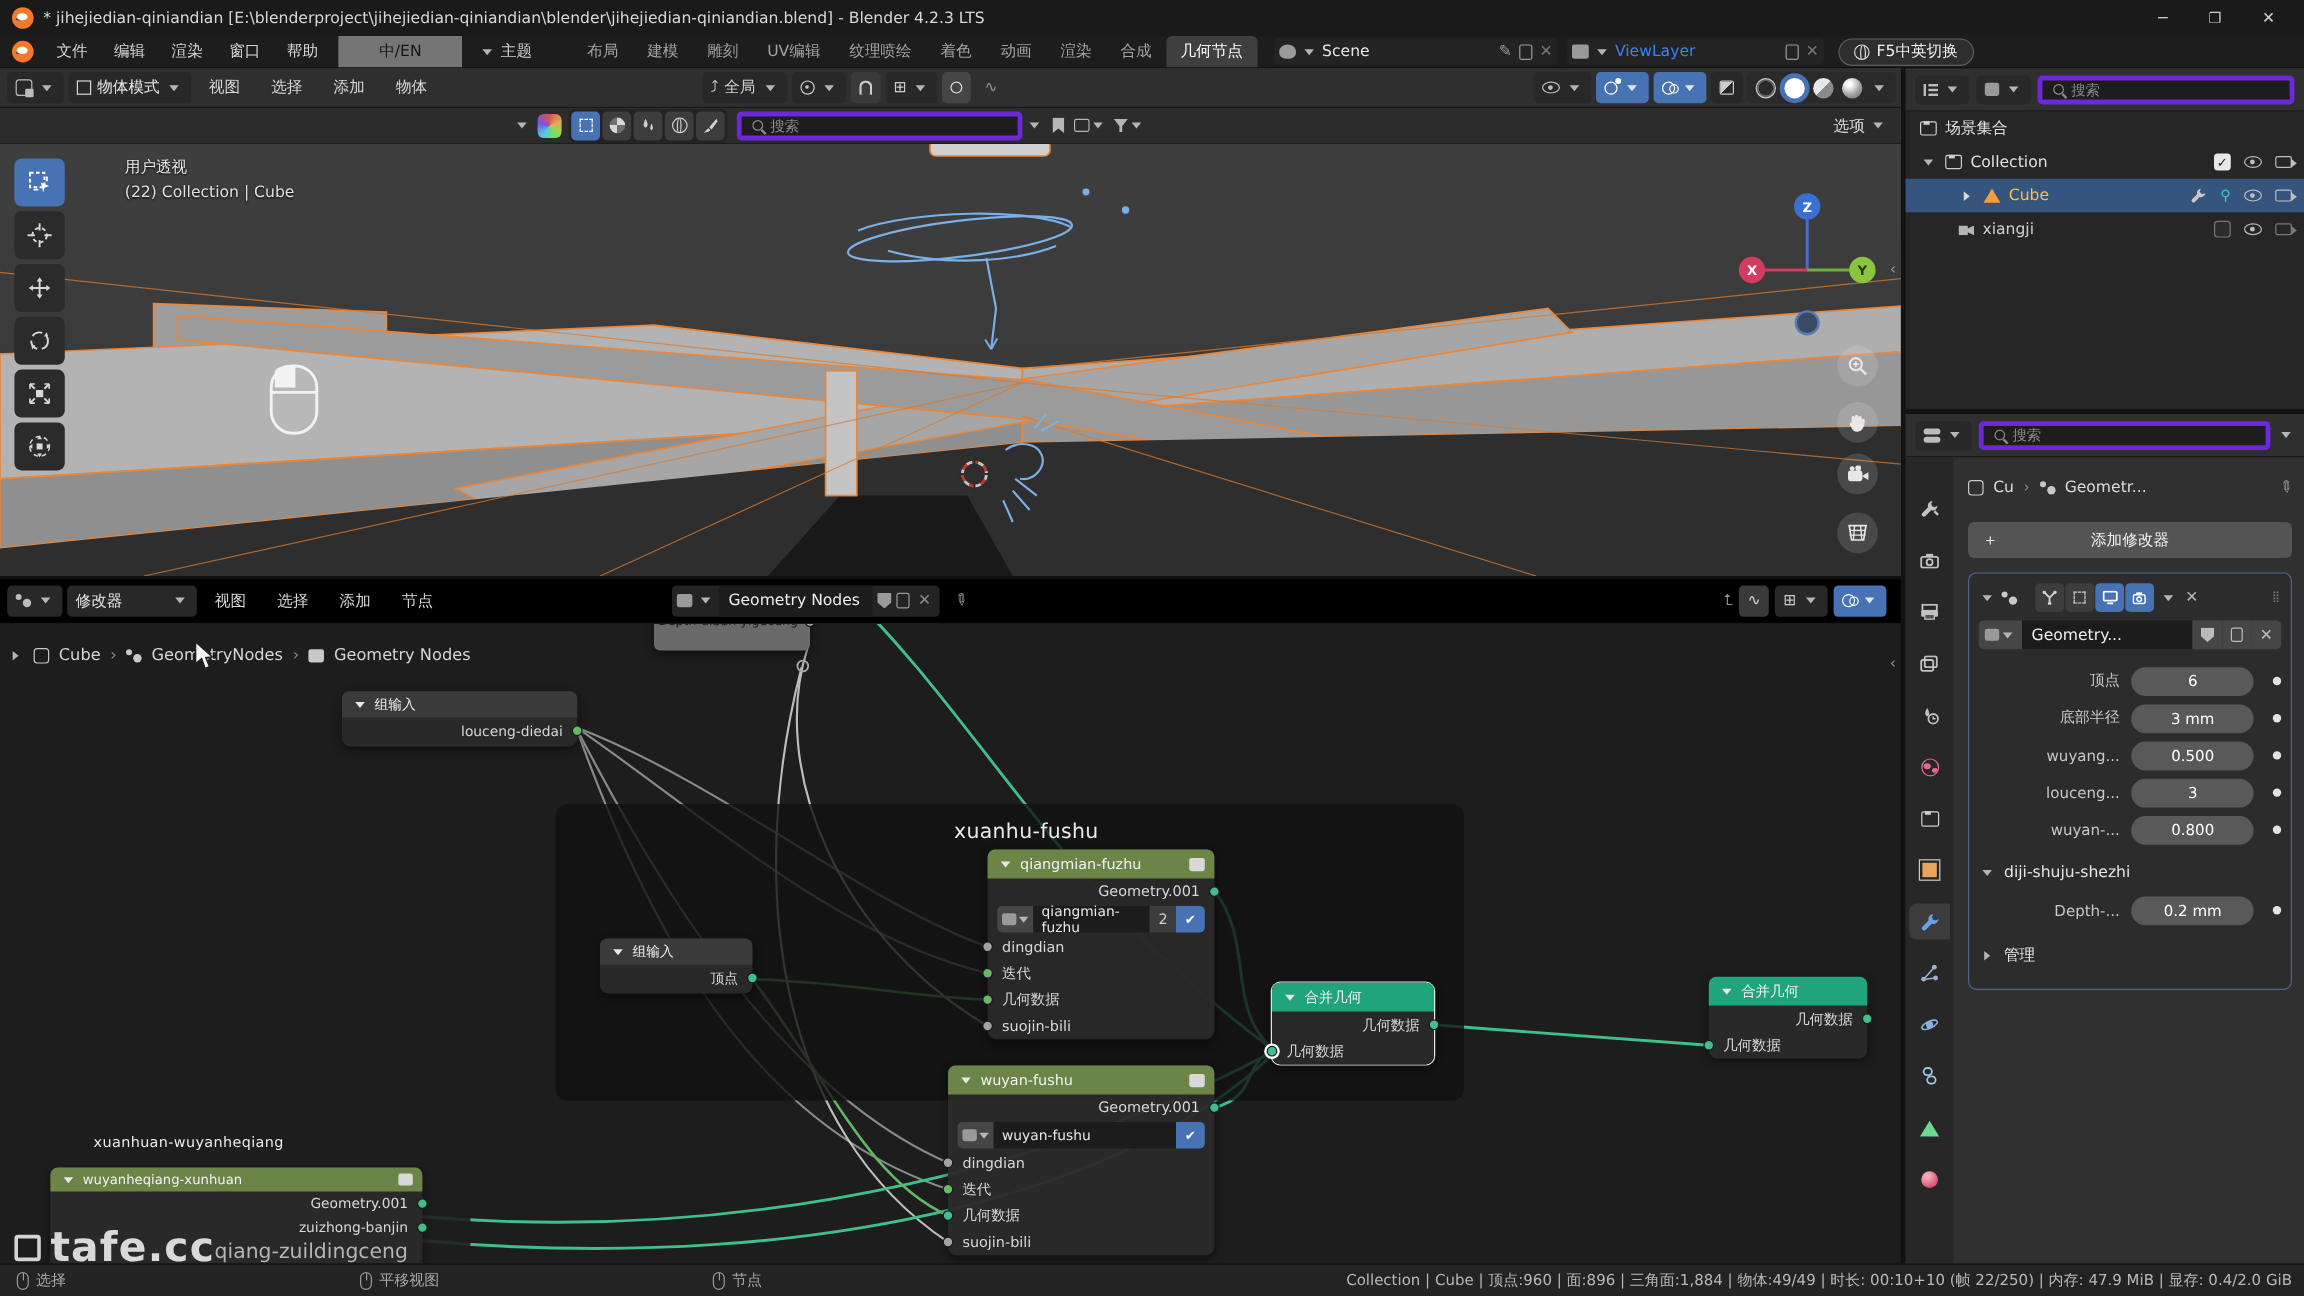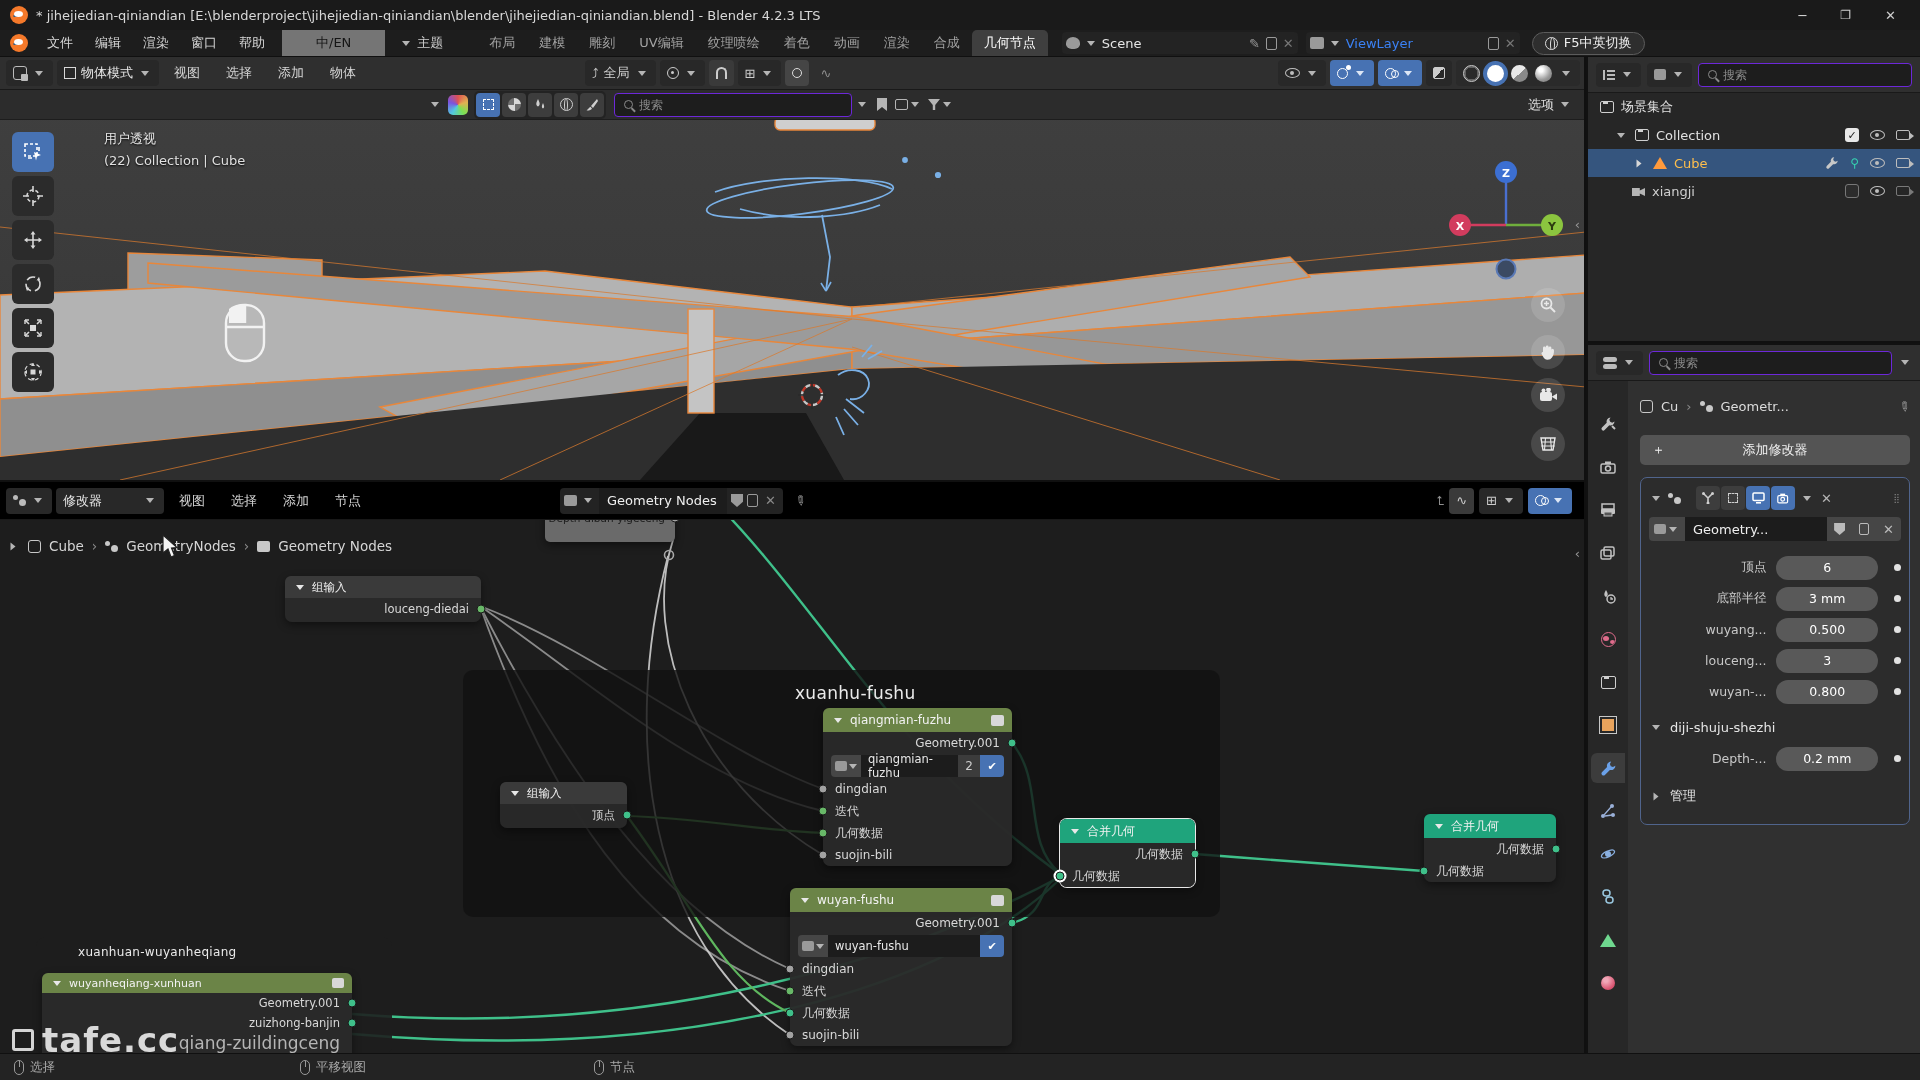--- a/index.html
+++ b/index.html
@@ -5,21 +5,21 @@
   * { margin:0; padding:0; box-sizing:border-box; }
   html,body { width:1920px; height:1080px; overflow:hidden; background:#111; }
   body { font-family:"DejaVu Sans","Liberation Sans",sans-serif; font-size:13px; color:#cfcfcf; -webkit-font-smoothing:antialiased; }
   .abs { position:absolute; }
   .flex { display:flex; align-items:center; }
   .chev { display:inline-block; width:0; height:0; border-left:4px solid transparent; border-right:4px solid transparent; border-top:5px solid #b5b5b5; margin:0 3px; }
   .chev.right { transform:rotate(-90deg); }
   .chip { background:#282828; border-radius:4px; height:26px; display:flex; align-items:center; padding:0 7px; gap:5px; }
   .chip.blue { background:#4772b3; }
   .menu-item { padding:0 11px; color:#d6d6d6; cursor:default; }
-  .searchbox { background:#1d1d1d; border:1px solid #6d28d9; border-radius:13px; height:24px; display:flex; align-items:center; padding:0 9px; gap:6px; }
+  .searchbox { background:#1d1d1d; border:4px solid #6d28d9; border-radius:13px; height:24px; display:flex; align-items:center; padding:0 9px; gap:6px; }
   .searchbox input { background:transparent; border:none; outline:none; color:#ddd; font-size:12px; width:100%; font-family:inherit; }
   .searchbox input::placeholder { color:#8a8a8a; }
   .i-search { width:9px; height:9px; border:1.5px solid #8a8a8a; border-radius:50%; position:relative; flex:none; }
   .i-search:after { content:""; position:absolute; width:5px; height:1.5px; background:#8a8a8a; transform:rotate(45deg); right:-4px; bottom:-2px; }
   
   #titlebar { left:0; top:0; width:1920px; height:30px; background:#1a1a1a; display:flex; align-items:center; padding:0 10px; gap:8px; }
   #titlebar .win { margin-left:auto; display:flex; gap:34px; color:#cfcfcf; font-size:13px; padding-right:14px; }
   .blender-logo { width:18px; height:18px; border-radius:50%; background:#f5792a; position:relative; flex:none; }
   .blender-logo:after { content:""; position:absolute; left:4px; top:5px; width:9px; height:6px; border-radius:50%; background:#fff; box-shadow:-3px 2px 0 -2px #265787; }
   
@@ -660,21 +660,21 @@
       </span>
     <span class="searchbox" style="flex:1;border-radius:4px;">
       <span class="i-search"></span>
       <input placeholder="搜索" style="">
     </span>
   </div>
   <div class="row28">
     <span class="obox"></span>
     <span style="color:#e0e0e0;">场景集合</span>
   </div>
-  <div class="row28" style="padding-left:26px;">
+  <div class="row28" style="padding-left:12px;">
     <span class="chev"></span>
     <span class="obox"></span>
     <span style="color:#e0e0e0;">Collection</span>
     <span style="margin-left:auto;display:flex;gap:11px;align-items:center;padding-right:10px;">
       <span class="checkbox">✓</span>
       <span class="eye"></span>
       <span class="cam"></span>
     </span>
   </div>
   <div class="row28" style="padding-left:44px;background:#35557e;">
@@ -916,18 +916,19 @@
       <span>选择</span>
     </span>
   <span class="flex abs" style="left:300px;gap:6px;">
       <span class="mouse-ic"></span>
       <span>平移视图</span>
     </span>
   <span class="flex abs" style="left:594px;gap:6px;">
       <span class="mouse-ic"></span>
       <span>节点</span>
     </span>
+  <span class="abs" style="right:10px;white-space:nowrap;color:#b8b8b8;">Collection | Cube | 顶点:960 | 面:896 | 三角面:1,884 | 物体:49/49 | 时长: 00:10+10 (帧 22/250) | 内存: 47.9 MiB | 显存: 0.4/2.0 GiB</span>
 </div>
 
 <div class="abs flex" style="left:12px;top:1020px;gap:8px;z-index:20;opacity:.9;">
   <span style="width:22px;height:22px;border:3px solid #e8e8e8;border-radius:3px;"></span>
   <span style="font-size:34px;font-weight:bold;color:#ededed;letter-spacing:1px;">tafe.cc</span>
 </div>
 
 </body></html>

